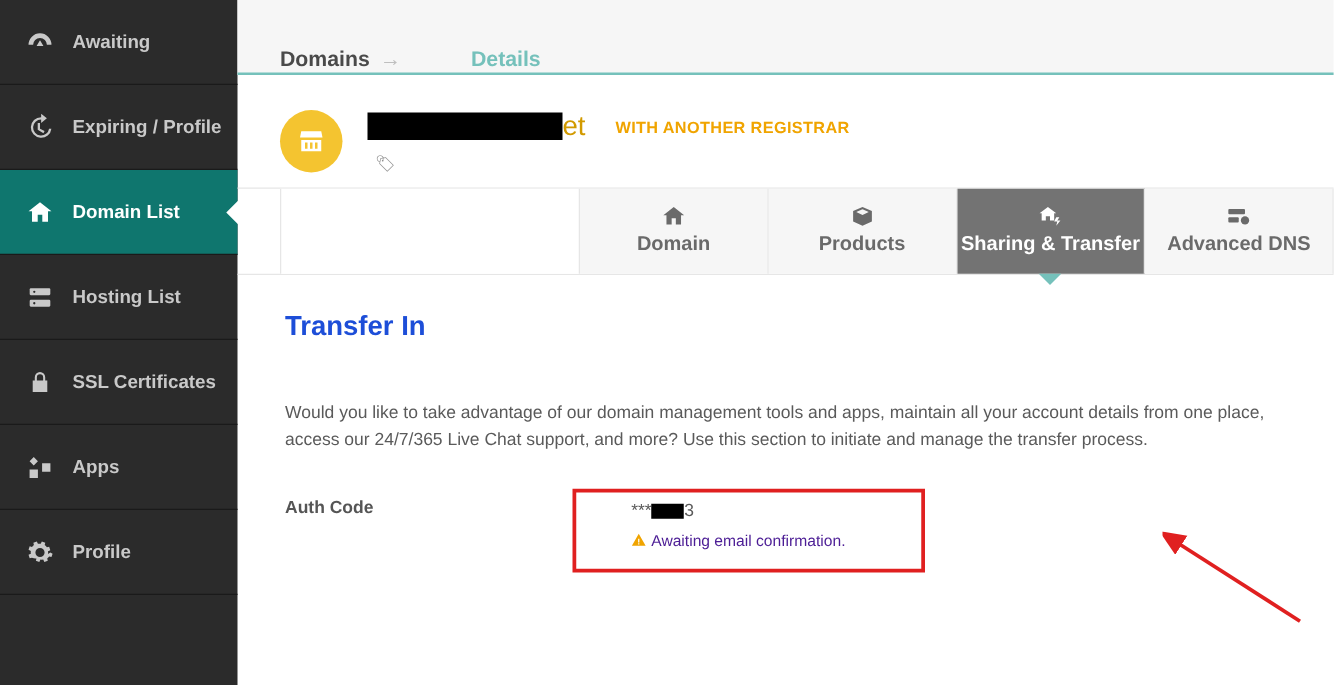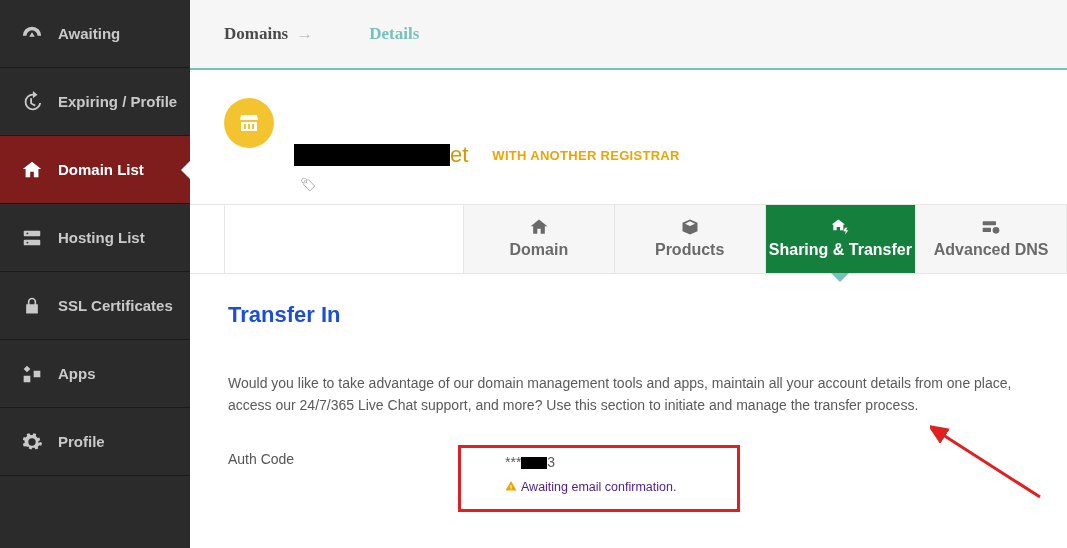--- a/index.html
+++ b/index.html
@@ -1,54 +1,54 @@
 <!DOCTYPE html>
 <html><head>
 <meta charset="utf-8">
 <style>
 * { margin: 0; padding: 0; box-sizing: border-box; }
 body { font-family: Arial, sans-serif; font-size: 14px; color: #4a4a4a; background: #fff; width: 1067px; height: 548px; overflow: hidden; position: relative; }
 
 .sidebar { position: absolute; left: 0; top: 0; width: 190px; height: 548px; background: #2b2b2b; }
 .sidebar-item { display: flex; align-items: center; height: 68px; padding-left: 20px; color: #c9c9c9; font-size: 15px; font-weight: 600; border-bottom: 1px solid #1a1a1a; cursor: pointer; position: relative; }
-.sidebar-item.active { background: #7f1d1d; color: #fff; }
+.sidebar-item.active { background: #0f766e; color: #fff; }
 .sidebar-item.active::after { content: ''; position: absolute; right: -1px; top: 50%; transform: translateY(-50%); border-top: 10px solid transparent; border-bottom: 10px solid transparent; border-right: 10px solid #fff; }
 .sidebar-item .icon { width: 24px; height: 24px; margin-right: 14px; display: inline-flex; align-items: center; justify-content: center; fill: currentColor; }
 
 .main { position: absolute; left: 190px; top: 0; right: 0; height: 548px; }
-.topbar { height: 70px; background: #f6f6f6; border-bottom: 2px solid #75c1bb; display: flex; align-items: center; padding-left: 34px; font-size: 17px; font-family: Liberation Serif, serif; }
+.topbar { height: 60px; background: #f6f6f6; border-bottom: 2px solid #75c1bb; display: flex; align-items: flex-end; padding-left: 34px; font-size: 17px; }
 .breadcrumb-root { color: #4a4a4a; font-weight: 600; }
 .breadcrumb-sep { color: #bfbfbf; margin: 0 8px; font-weight: 600; }
 .breadcrumb-current { color: #75c1bb; font-weight: 600; padding-left: 48px; }
 
 .domain-header { padding: 28px 34px 12px; display: flex; align-items: flex-start; }
 .domain-badge { width: 50px; height: 50px; border-radius: 50%; background: #f4c430; display: flex; align-items: center; justify-content: center; flex-shrink: 0; }
 .domain-title-wrap { margin-left: 20px; }
-.domain-title-row { display: flex; align-items: center; margin-top: 44px; }
+.domain-title-row { display: flex; align-items: center; }
 .domain-redact { width: 156px; height: 22px; background: #000; display: inline-block; }
 .domain-suffix { font-size: 22px; color: #d29a00; font-weight: 400; }
 .registrar { margin-left: 24px; color: #f0a400; font-size: 13px; font-weight: 700; letter-spacing: 0.3px; }
 .tag-row { margin-top: 8px; margin-left: 6px; }
 .tag-ico { color: #8f8f8f; font-size: 13px; }
 
 .tabs { display: flex; border-top: 1px solid #e6e6e6; border-bottom: 1px solid #e6e6e6; margin: 0; }
 .tab { flex: 1; text-align: center; padding: 12px 0 14px; background: #f6f6f6; border-right: 1px solid #e6e6e6; cursor: pointer; position: relative; }
 .tab.first { border-left: 1px solid #e6e6e6; margin-left: 34px; }
 .tab:last-child { border-right: 1px solid #e6e6e6; }
 .tab .ticon { display: block; margin: 0 auto 4px; height: 20px; color: #6a6a6a; }
 .tab .tlabel { font-size: 16px; font-weight: 700; color: #6a6a6a; }
-.tab.active { background: #15803d; }
+.tab.active { background: #737373; }
 .tab.active .ticon, .tab.active .tlabel { color: #fff; }
 .tab.active::after { content: ''; position: absolute; left: 50%; bottom: -9px; transform: translateX(-50%); border-left: 9px solid transparent; border-right: 9px solid transparent; border-top: 9px solid #75c1bb; }
 
 .content { padding: 28px 38px 0; }
 .section-title { font-size: 22px; font-weight: 700; color: #1d4ed8; }
 .desc { margin-top: 44px; font-size: 14px; line-height: 1.6; color: #5a5a5a; max-width: 820px; }
 .auth-row { display: flex; align-items: flex-start; margin-top: 28px; }
-.auth-label { width: 230px; font-weight: 400; color: #555; font-size: 14px; padding-top: 6px; }
+.auth-label { width: 230px; font-weight: 700; color: #555; font-size: 14px; padding-top: 6px; }
 .auth-box { border: 3px solid #e02020; padding: 6px 44px 14px 44px; width: 282px; }
 .auth-val { font-size: 14px; color: #5a5a5a; }
 .auth-val .redact { display: inline-block; width: 26px; height: 12px; background: #000; vertical-align: middle; }
 .auth-status { margin-top: 10px; font-size: 12.5px; color: #4c1d95; }
 .warn-ico { display: inline-block; vertical-align: -1px; margin-right: 4px; }
 
 .arrow-annot { position: absolute; left: 740px; top: 425px; width: 120px; height: 80px; pointer-events: none; }
 </style>
 </head>
 <body>

